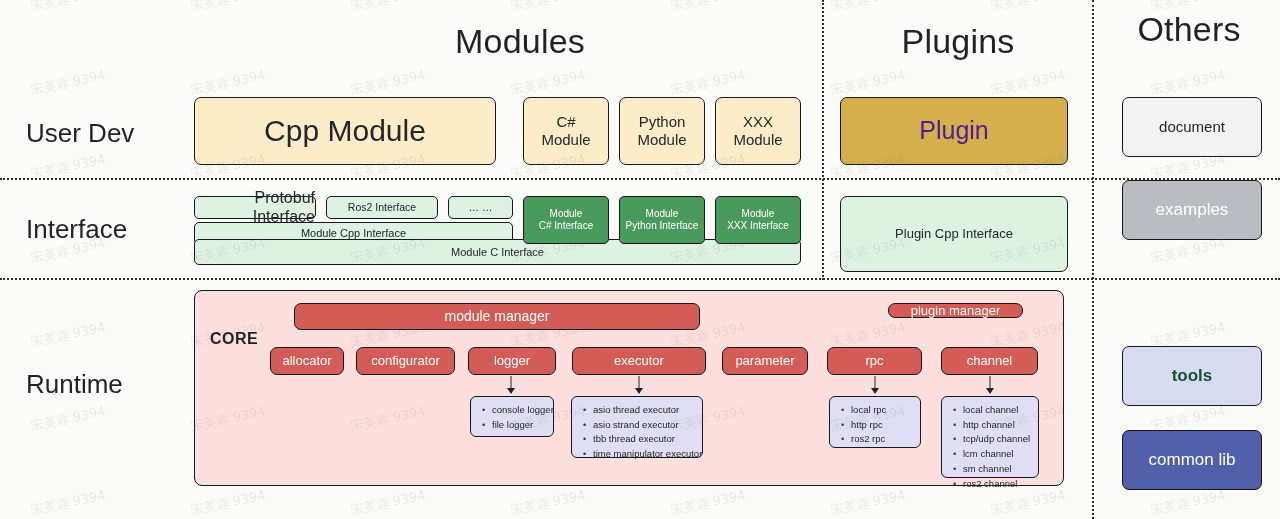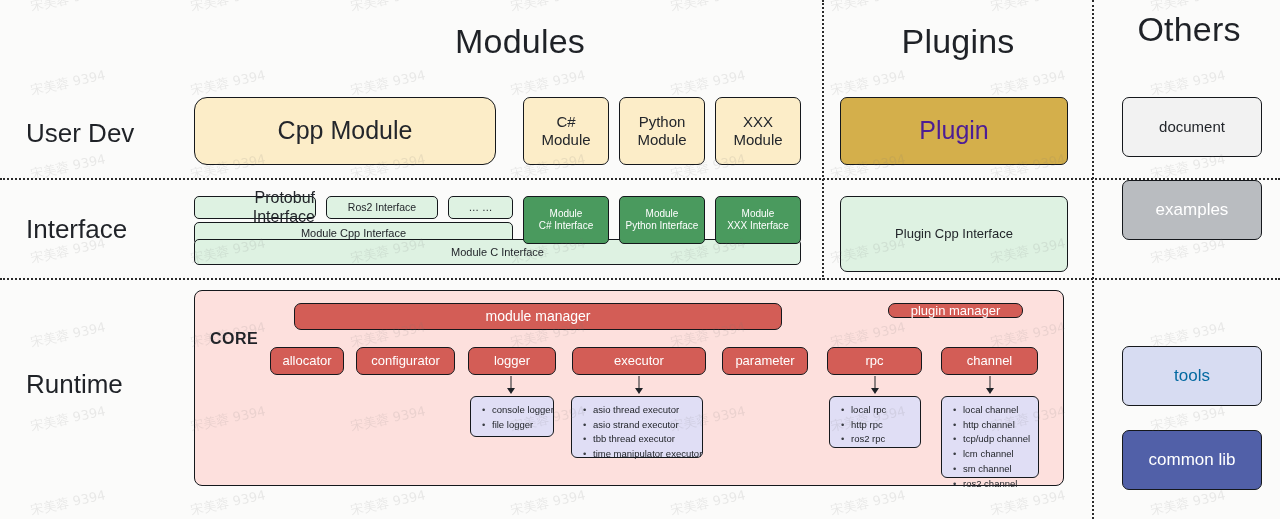--- a/index.html
+++ b/index.html
@@ -61,21 +61,21 @@
   
   .f-cream {background:#fcedc8;color:#23262b;}
   .f-gold  {background:#d4af4b;color:#4c1d95;}
   .f-lgreen{background:#def2e2;color:#23262b;}
   .f-dgreen{background:#4a9a5e;color:#ffffff;}
   .f-red   {background:#d35d56;color:#ffffff;}
   .f-pinkbg{background:#fde0dd;color:#23262b;}
   .f-white {background:#f2f2f2;color:#23262b;}
   .f-grey  {background:#b9bcc0;color:#ffffff;}
   .f-dgrey {background:#575c63;color:#ffffff;}
-  .f-llav  {background:#d7dcf2;color:#0369a1;}
+  .f-llav  {background:#d7dcf2;color:#14532d;font-weight:bold;}
   .f-blue  {background:#5160a8;color:#ffffff;}
 
   .core-label{
     position:absolute;font-weight:700;font-size:16px;
     letter-spacing:.5px;color:#1f2227;z-index:4;
   }
 
   
   .listbox{
     position:absolute;box-sizing:border-box;
@@ -172,21 +172,21 @@
   <div class="vline" style="left:1092px;height:519px;"></div>
 
   <div class="colhead" style="left:300px;top:22px;width:440px;">Modules</div>
   <div class="colhead" style="left:840px;top:22px;width:236px;">Plugins</div>
   <div class="colhead" style="left:1104px;top:10px;width:170px;">Others</div>
 
   <div class="rowlabel" style="left:26px;top:118px;">User Dev</div>
   <div class="rowlabel" style="left:26px;top:214px;">Interface</div>
   <div class="rowlabel" style="left:26px;top:369px;">Runtime</div>
 
-  <div class="box f-cream" style="left:194px;top:97px;width:302px;height:68px;font-size:25px;border-radius:13px;">Cpp Module</div>
+  <div class="box f-cream" style="left:194px;top:97px;width:302px;height:68px;font-size:30px;">Cpp Module</div>
   <div class="box f-cream" style="left:523px;top:97px;width:86px;height:68px;font-size:15px;white-space:pre-line;">C#
 Module</div>
   <div class="box f-cream" style="left:619px;top:97px;width:86px;height:68px;font-size:15px;white-space:pre-line;">Python
 Module</div>
   <div class="box f-cream" style="left:715px;top:97px;width:86px;height:68px;font-size:15px;white-space:pre-line;">XXX
 Module</div>
 
   <div class="box f-gold" style="left:840px;top:97px;width:228px;height:68px;font-size:25px;">Plugin</div>
 
   <div class="box small f-lgreen" style="left:194px;top:196px;width:122px;height:23px;font-size:16px;text-align:right;">Protobuf Interface</div>
@@ -203,21 +203,21 @@
 Python Interface</div>
   <div class="box small f-dgreen" style="left:715px;top:196px;width:86px;height:48px;font-size:10px;white-space:pre-line;">Module
 XXX Interface</div>
 
   <div class="box f-lgreen" style="left:840px;top:196px;width:228px;height:76px;font-size:13px;">Plugin Cpp Interface</div>
 
   <div class="box f-pinkbg" style="left:194px;top:290px;width:870px;height:196px;border-radius:8px;"></div>
 
   <div class="core-label" style="left:210px;top:330px;">CORE</div>
 
-  <div class="box f-red" style="left:294px;top:303px;width:488px;height:27px;font-size:14px;">module manager</div>
+  <div class="box f-red" style="left:294px;top:303px;width:406px;height:27px;font-size:14px;">module manager</div>
   <div class="box f-red" style="left:888px;top:303px;width:135px;height:15px;font-size:13px;">plugin manager</div>
 
   <div class="box f-red" style="left:270px;top:347px;width:74px;height:28px;font-size:13px;">allocator</div>
   <div class="box f-red" style="left:356px;top:347px;width:99px;height:28px;font-size:13px;">configurator</div>
   <div class="box f-red" style="left:468px;top:347px;width:88px;height:28px;font-size:13px;text-align:right;">logger</div>
   <div class="box f-red" style="left:572px;top:347px;width:134px;height:28px;font-size:13px;">executor</div>
   <div class="box f-red" style="left:722px;top:347px;width:86px;height:28px;font-size:13px;">parameter</div>
   <div class="box f-red" style="left:827px;top:347px;width:95px;height:28px;font-size:13px;">rpc</div>
   <div class="box f-red" style="left:941px;top:347px;width:97px;height:28px;font-size:13px;">channel</div>
 

